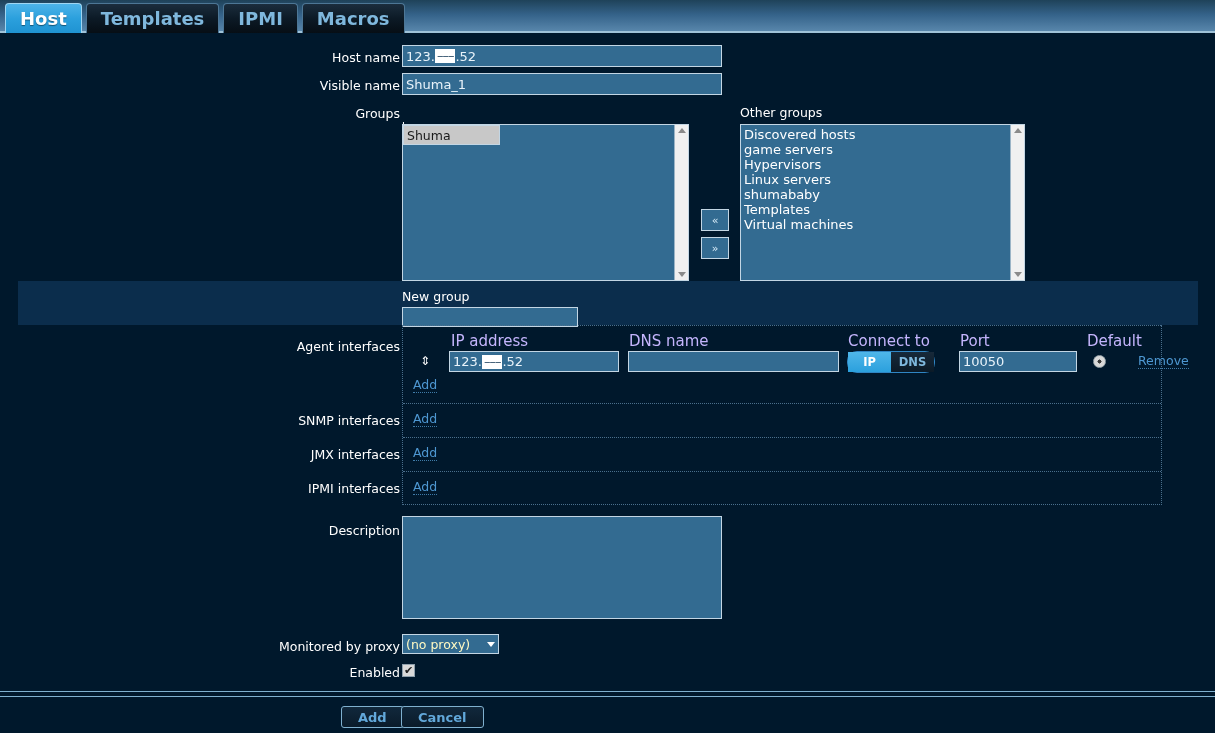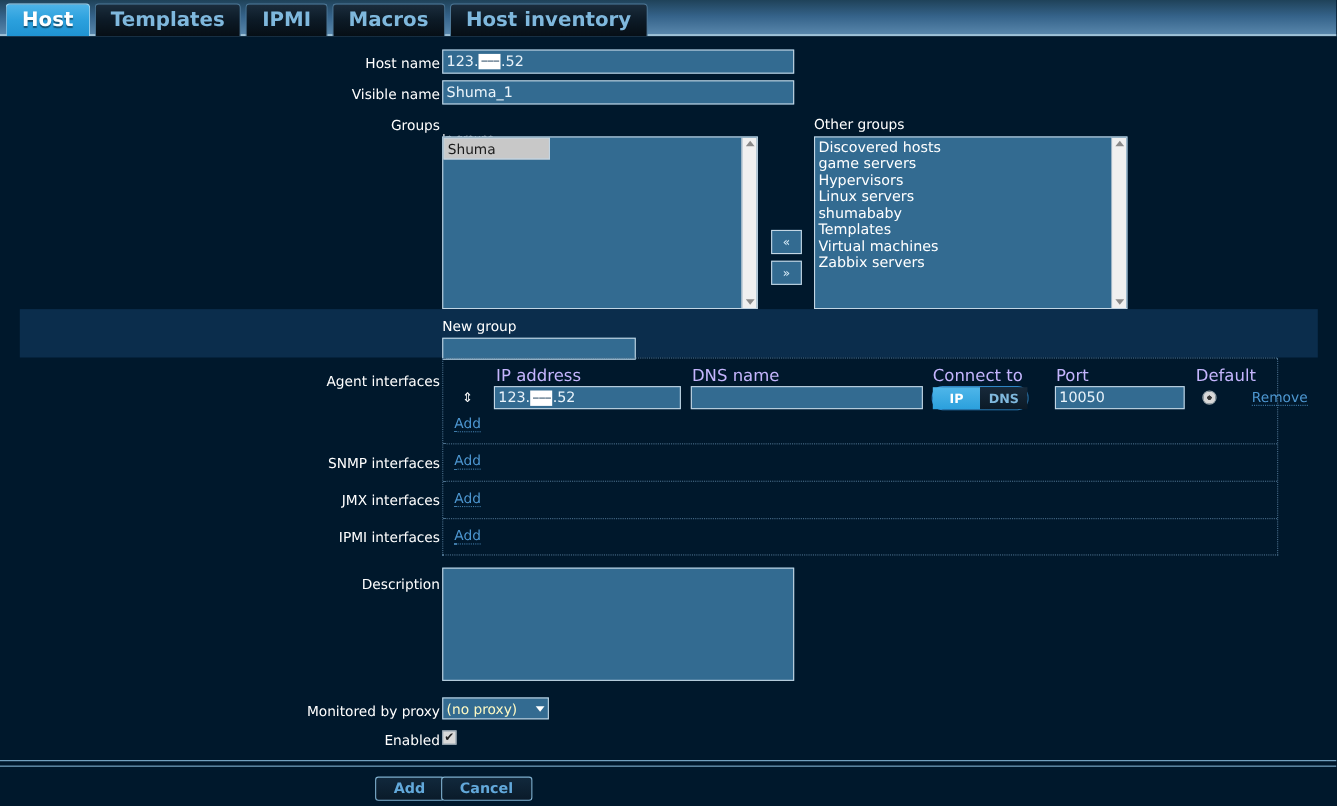--- a/index.html
+++ b/index.html
@@ -200,21 +200,20 @@
 </style>
 </head>
 <body>
 
 <div id="tabbar">
   <div class="tabs">
     <div class="tab active">Host</div>
     <div class="tab inactive">Templates</div>
     <div class="tab inactive">IPMI</div>
     <div class="tab inactive">Macros</div>
-    <div class="tab inactive">Host inventory</div>
   </div>
 </div>
 
 <div id="form">
 
   <div class="lbl" style="position:absolute; left:240px; top:17px; width:160px;">Host name</div>
   <div class="fake-input" style="position:absolute; left:402px; top:12px; width:320px; height:22px;">
     <span>123.</span>
       <span class="redact">–––</span>
       <span>.52</span>
@@ -244,21 +243,20 @@
   <div style="position:absolute; left:740px; top:72px; color:#ffffff; font-size:12.5px;">Other groups</div>
   <div class="listbox" style="position:absolute; left:740px; top:91px; width:285px; height:157px;">
     <div class="listinner" id="other-groups-items" style="padding-top:2px;">
         <div class="litem">Discovered hosts</div>
         <div class="litem">game servers</div>
         <div class="litem">Hypervisors</div>
         <div class="litem">Linux servers</div>
         <div class="litem">shumababy</div>
         <div class="litem">Templates</div>
         <div class="litem">Virtual machines</div>
-        <div class="litem">Zabbix servers</div>
       </div>
     <div class="vscroll">
       <div class="arrw up"></div>
       <div class="arrw dn"></div>
     </div>
   </div>
 
   <div id="newgroup-band"></div>
   <div style="position:absolute; left:402px; top:256px; color:#ffffff; font-size:12.5px;">New group</div>
   <div class="fake-input" style="position:absolute; left:402px; top:274px; width:176px; height:20px;">

